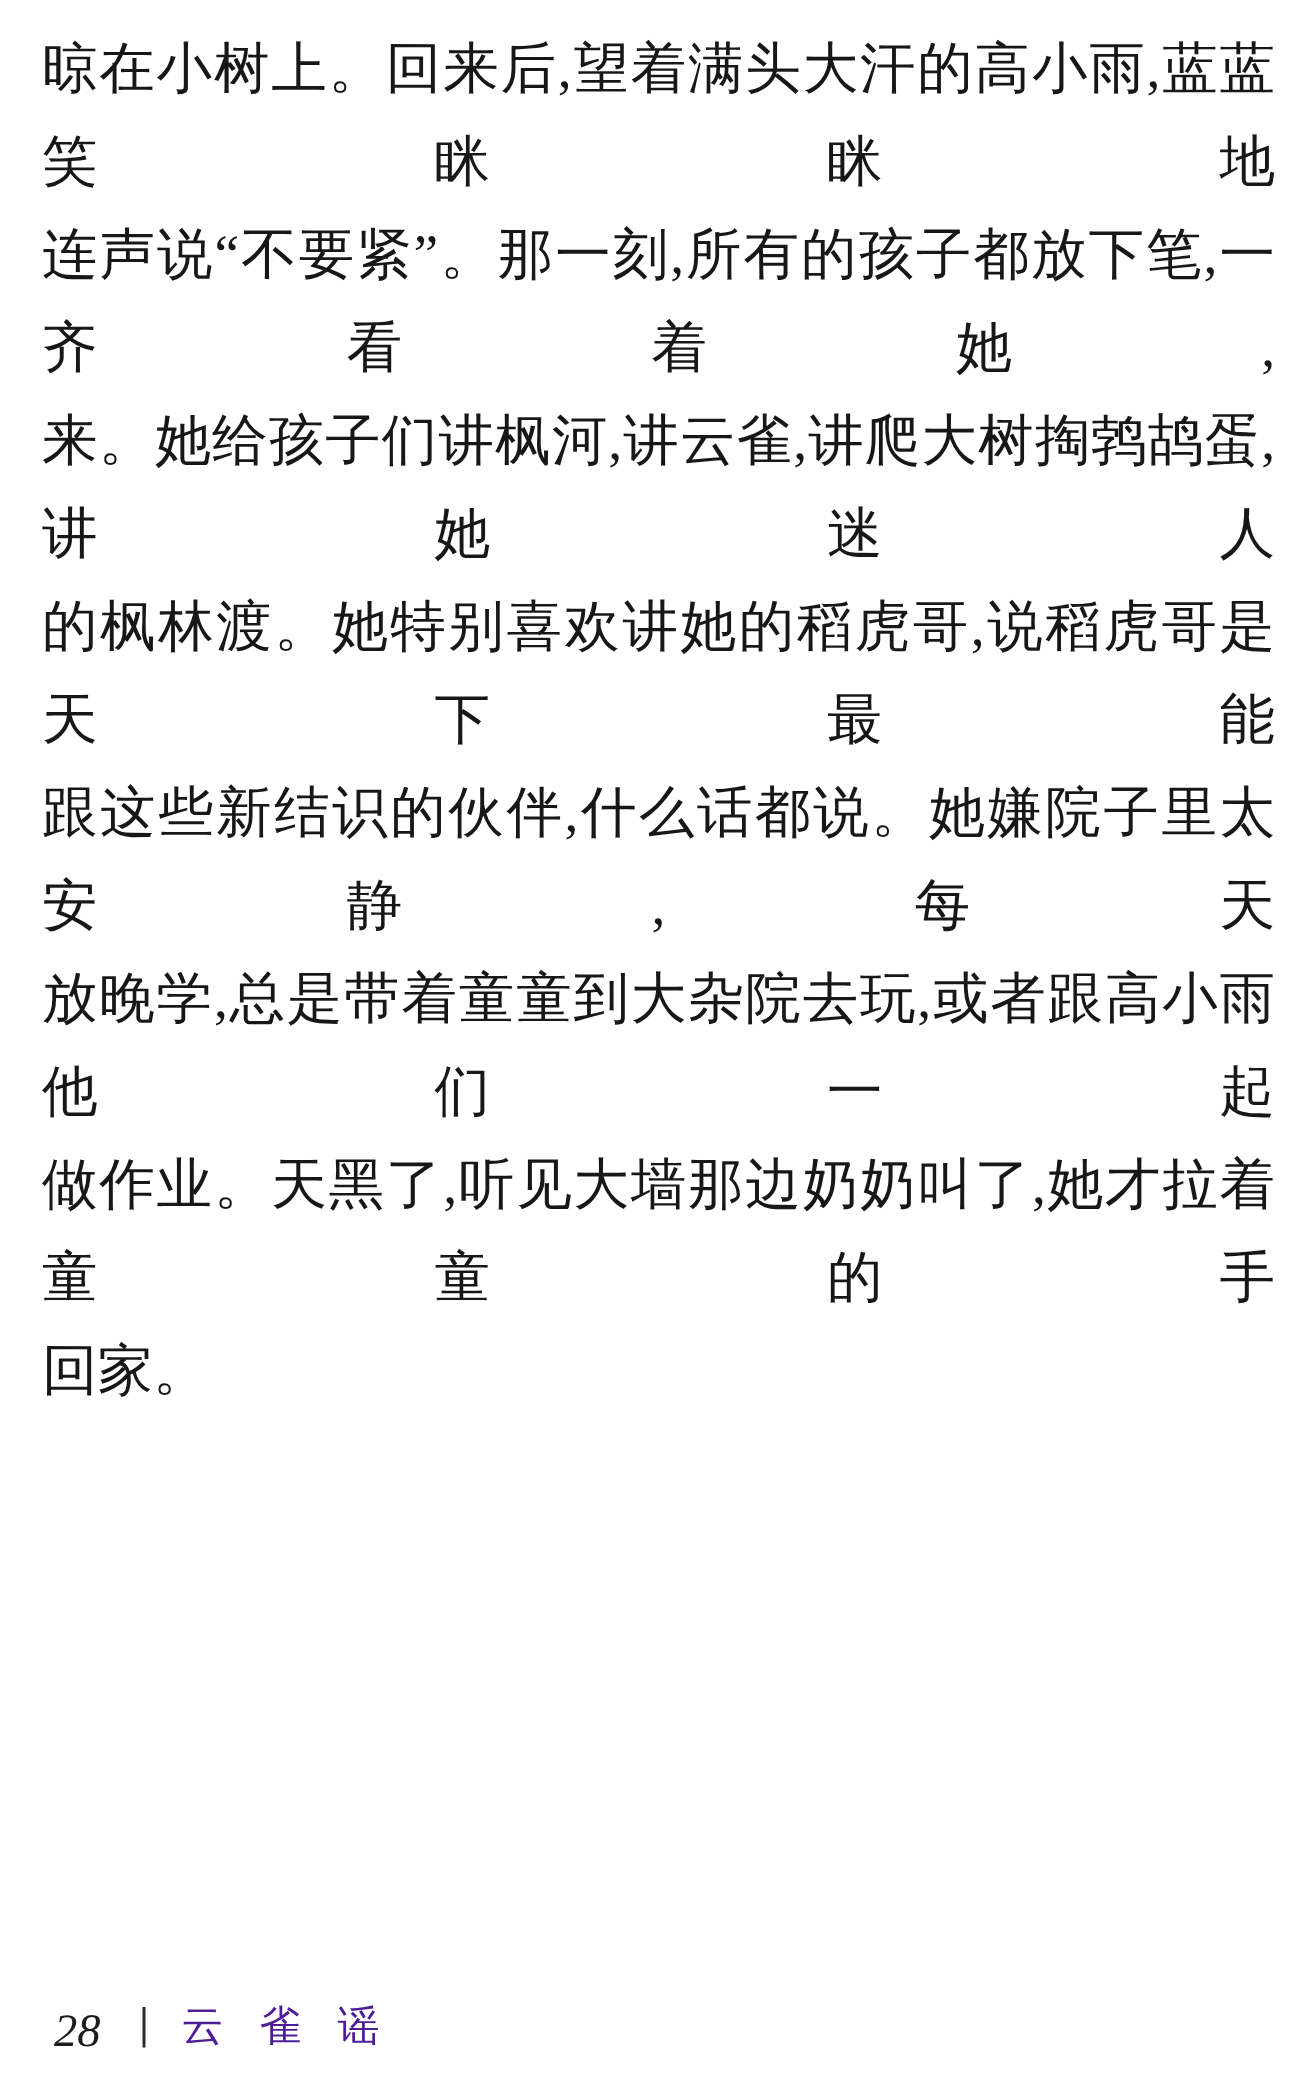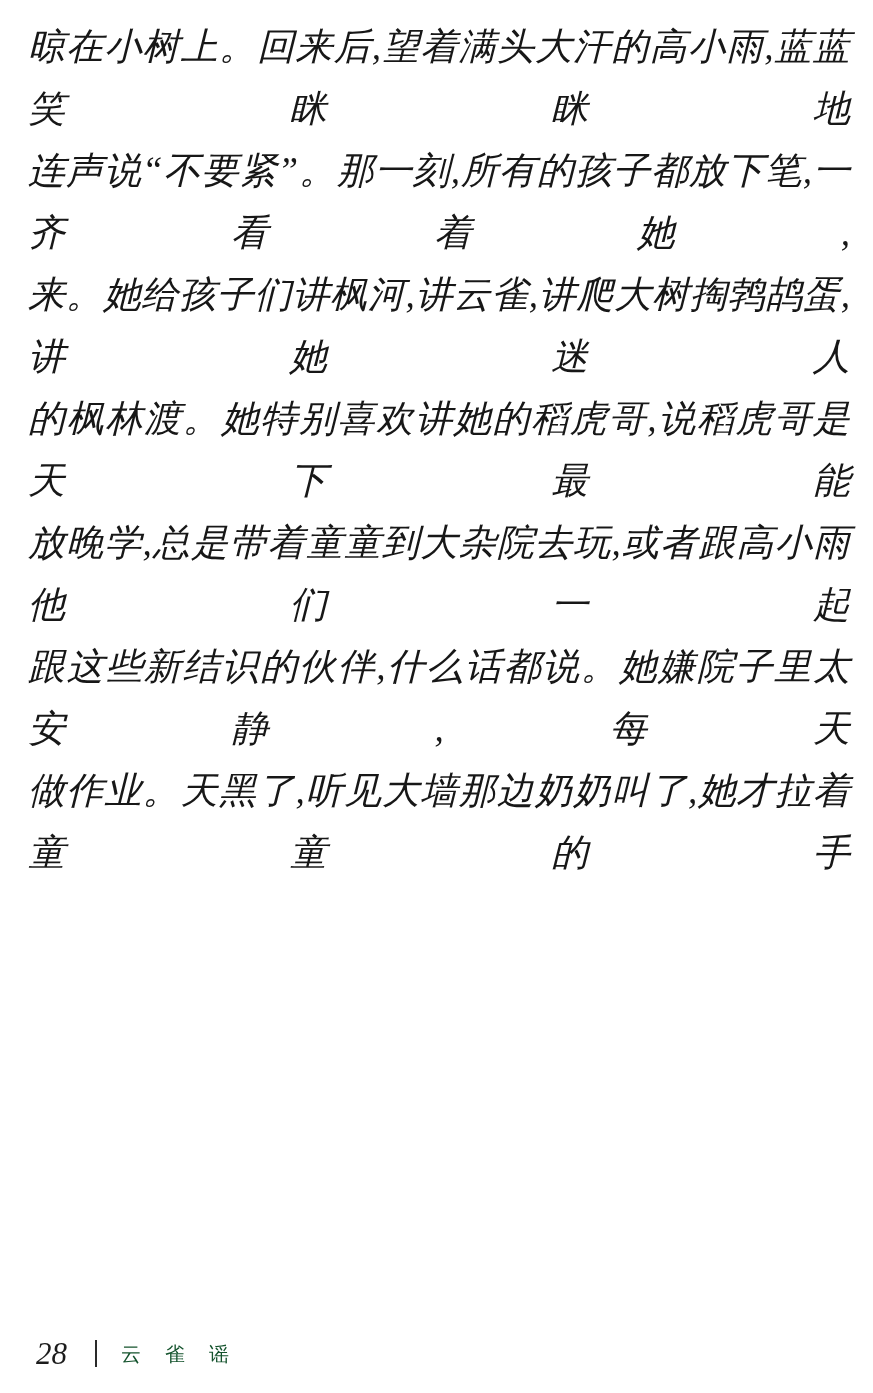--- a/index.html
+++ b/index.html
@@ -22,68 +22,68 @@
     right: 23px;
     font-size: 37px;
     line-height: 62px;
     color: #171717;
     letter-spacing: 0;
   }
   .line {
     text-align: justify;
     text-align-last: justify;
     white-space: normal;
-    font-style: italic;
   }
   .line.para-end {
     text-align-last: left;
   }
   .line.indent {
     text-indent: 2em;
   }
   .footer {
     position: absolute;
     left: 36px;
     bottom: 24px;
     display: flex;
-    align-items: center;
+    align-items: flex-start;
   }
   .page-num {
     font-size: 31px;
     font-style: italic;
     color: #1c1c1c;
     line-height: 1;
   }
   .divider {
     width: 2px;
     height: 27px;
     background: #2a2a2a;
     margin-left: 28px;
     margin-right: 24px;
   }
   .book-title {
-    font-size: 20px;
-    color: #14532d;
+    font-size: 28px;
+    color: #4c1d95;
     letter-spacing: 24px;
     line-height: 1;
   }
 </style>
 </head>
 <body>
 
 <div class="page">
 
   <div class="body-text">
     <div class="line">晾在小树上。回来后,望着满头大汗的高小雨,蓝蓝笑眯眯地</div>
     <div class="line">连声说“不要紧”。那一刻,所有的孩子都放下笔,一齐看着她,</div>
     <div class="line">来。她给孩子们讲枫河,讲云雀,讲爬大树掏鹁鸪蛋,讲她迷人</div>
     <div class="line">的枫林渡。她特别喜欢讲她的稻虎哥,说稻虎哥是天下最能</div>
+    <div class="line">跟这些新结识的伙伴,什么话都说。她嫌院子里太安静,每天</div>
     <div class="line">放晚学,总是带着童童到大杂院去玩,或者跟高小雨他们一起</div>
-    <div class="line">跟这些新结识的伙伴,什么话都说。她嫌院子里太安静,每天</div>
     <div class="line">做作业。天黑了,听见大墙那边奶奶叫了,她才拉着童童的手</div>
+    <div class="line para-end">回家。</div>
   </div>
 
   <div class="footer">
     <span class="page-num">28</span>
     <span class="divider"></span>
     <span class="book-title">云雀谣</span>
   </div>
 
 </div>
 

